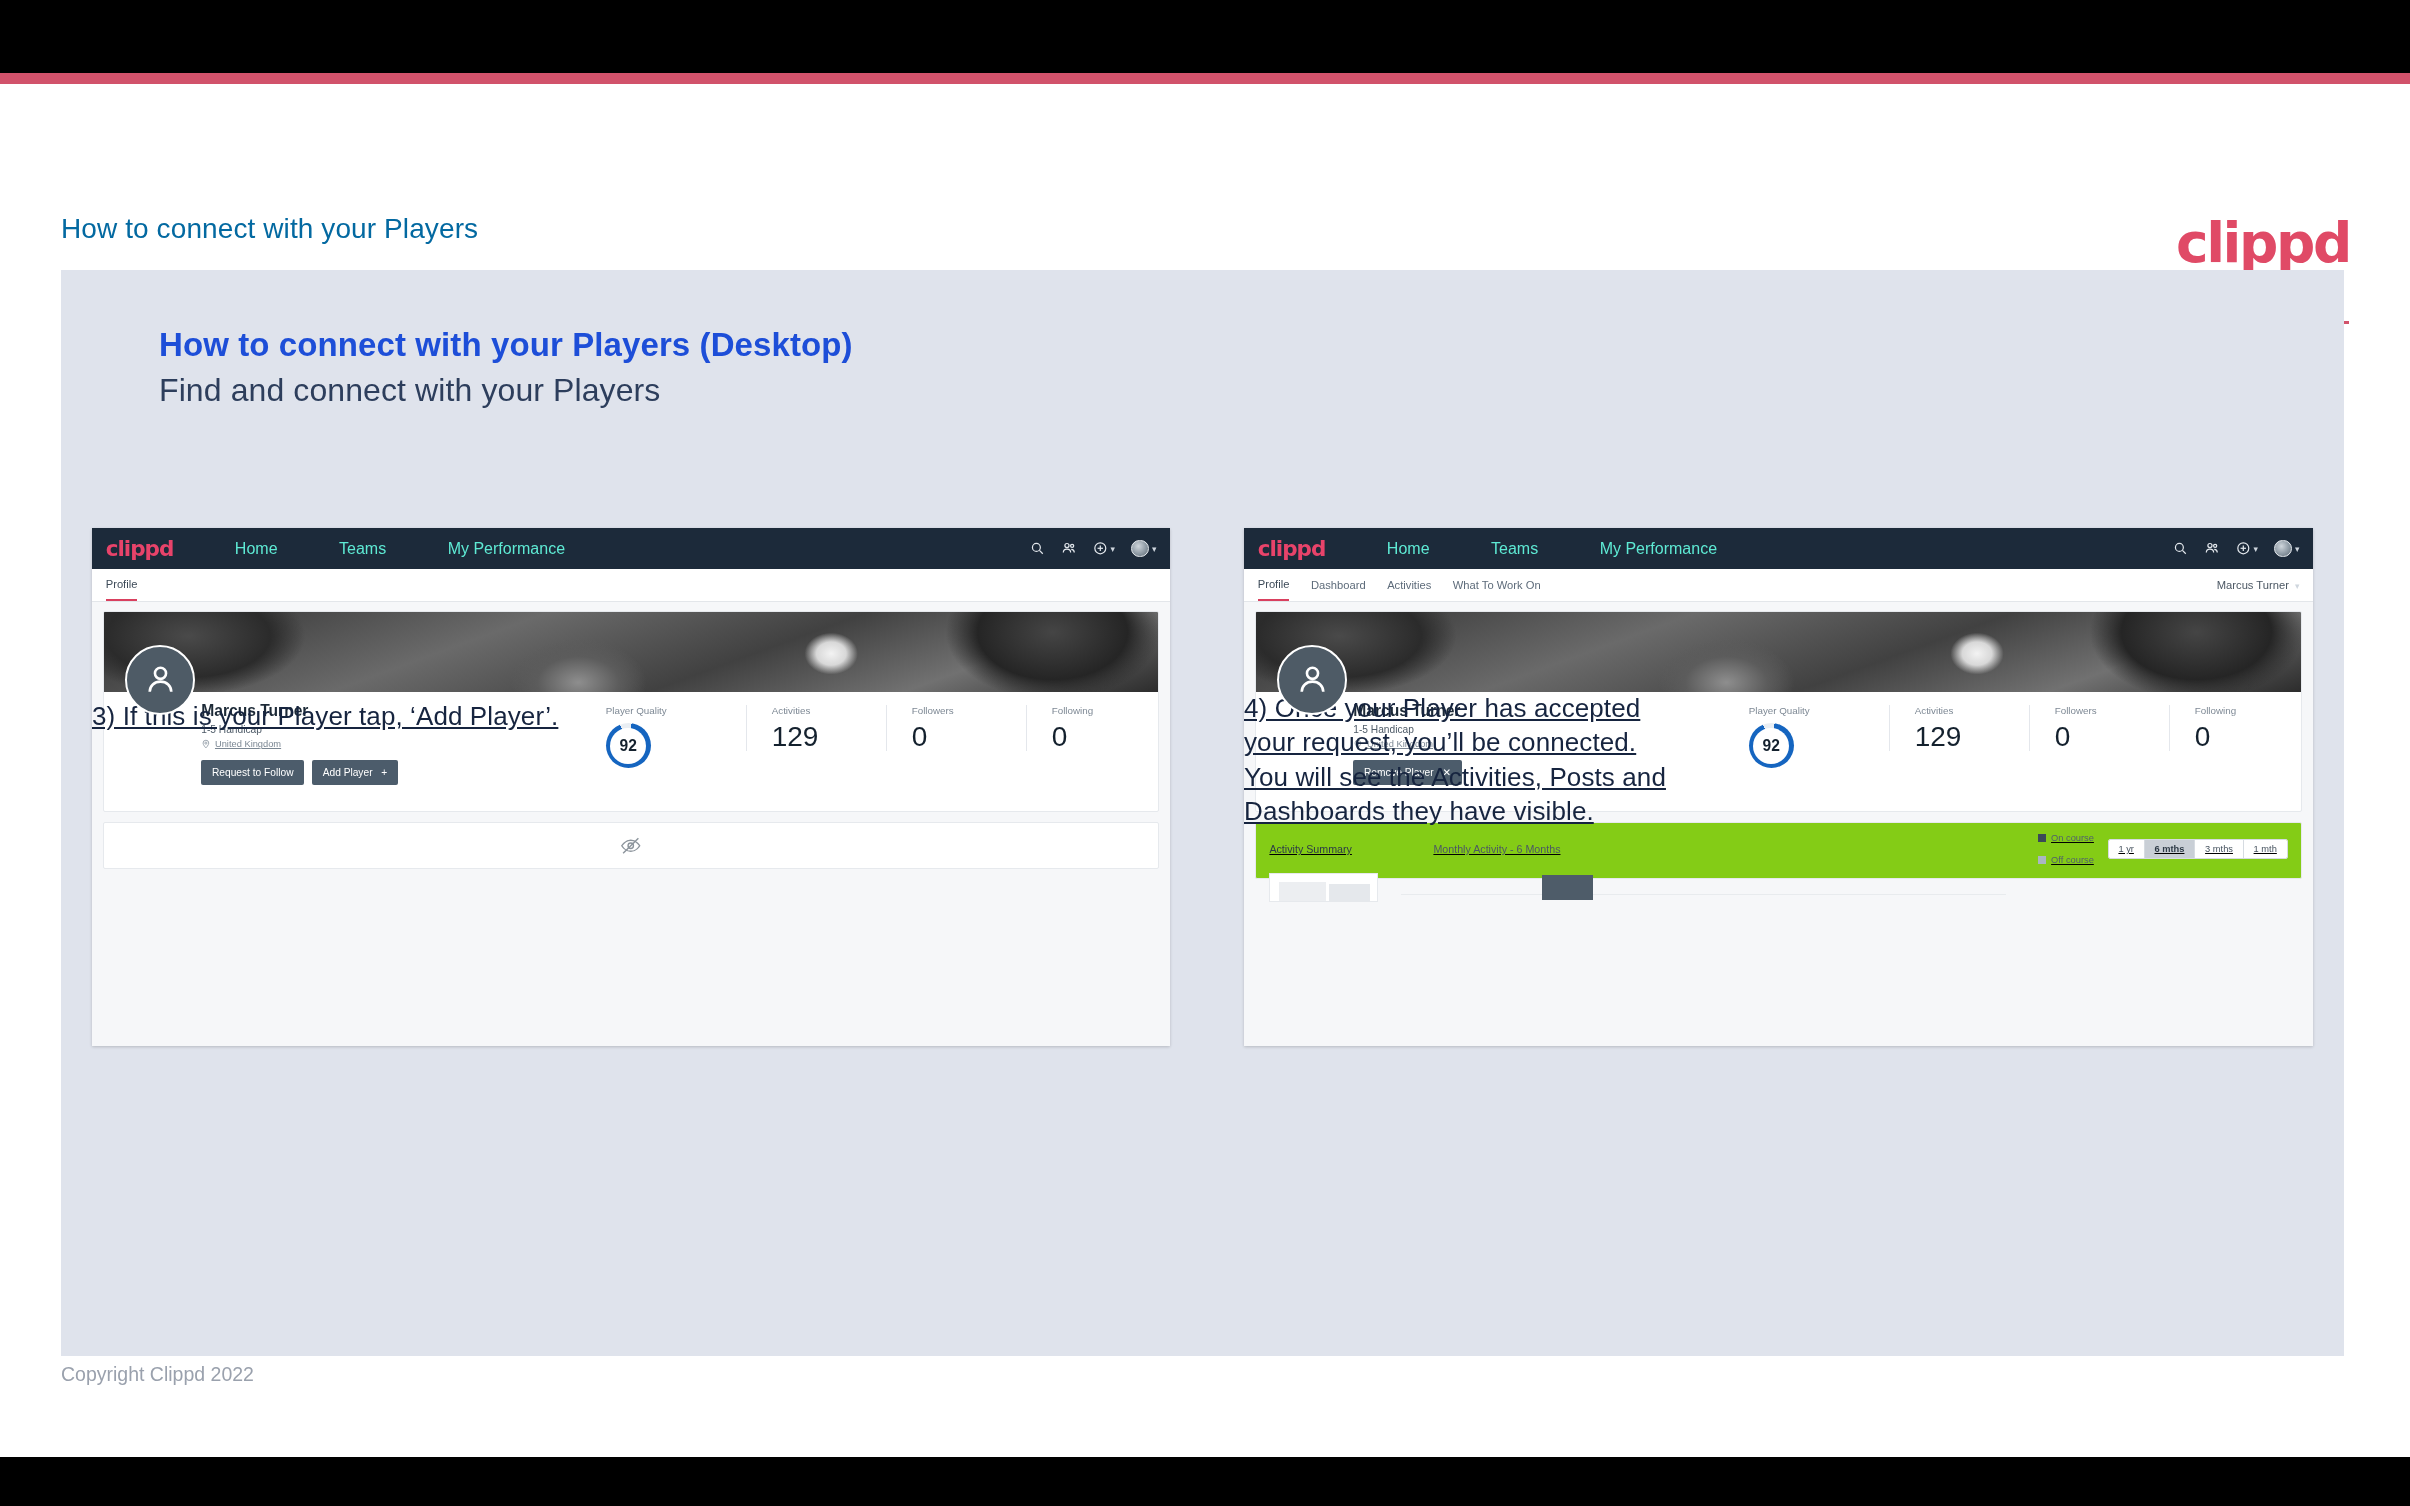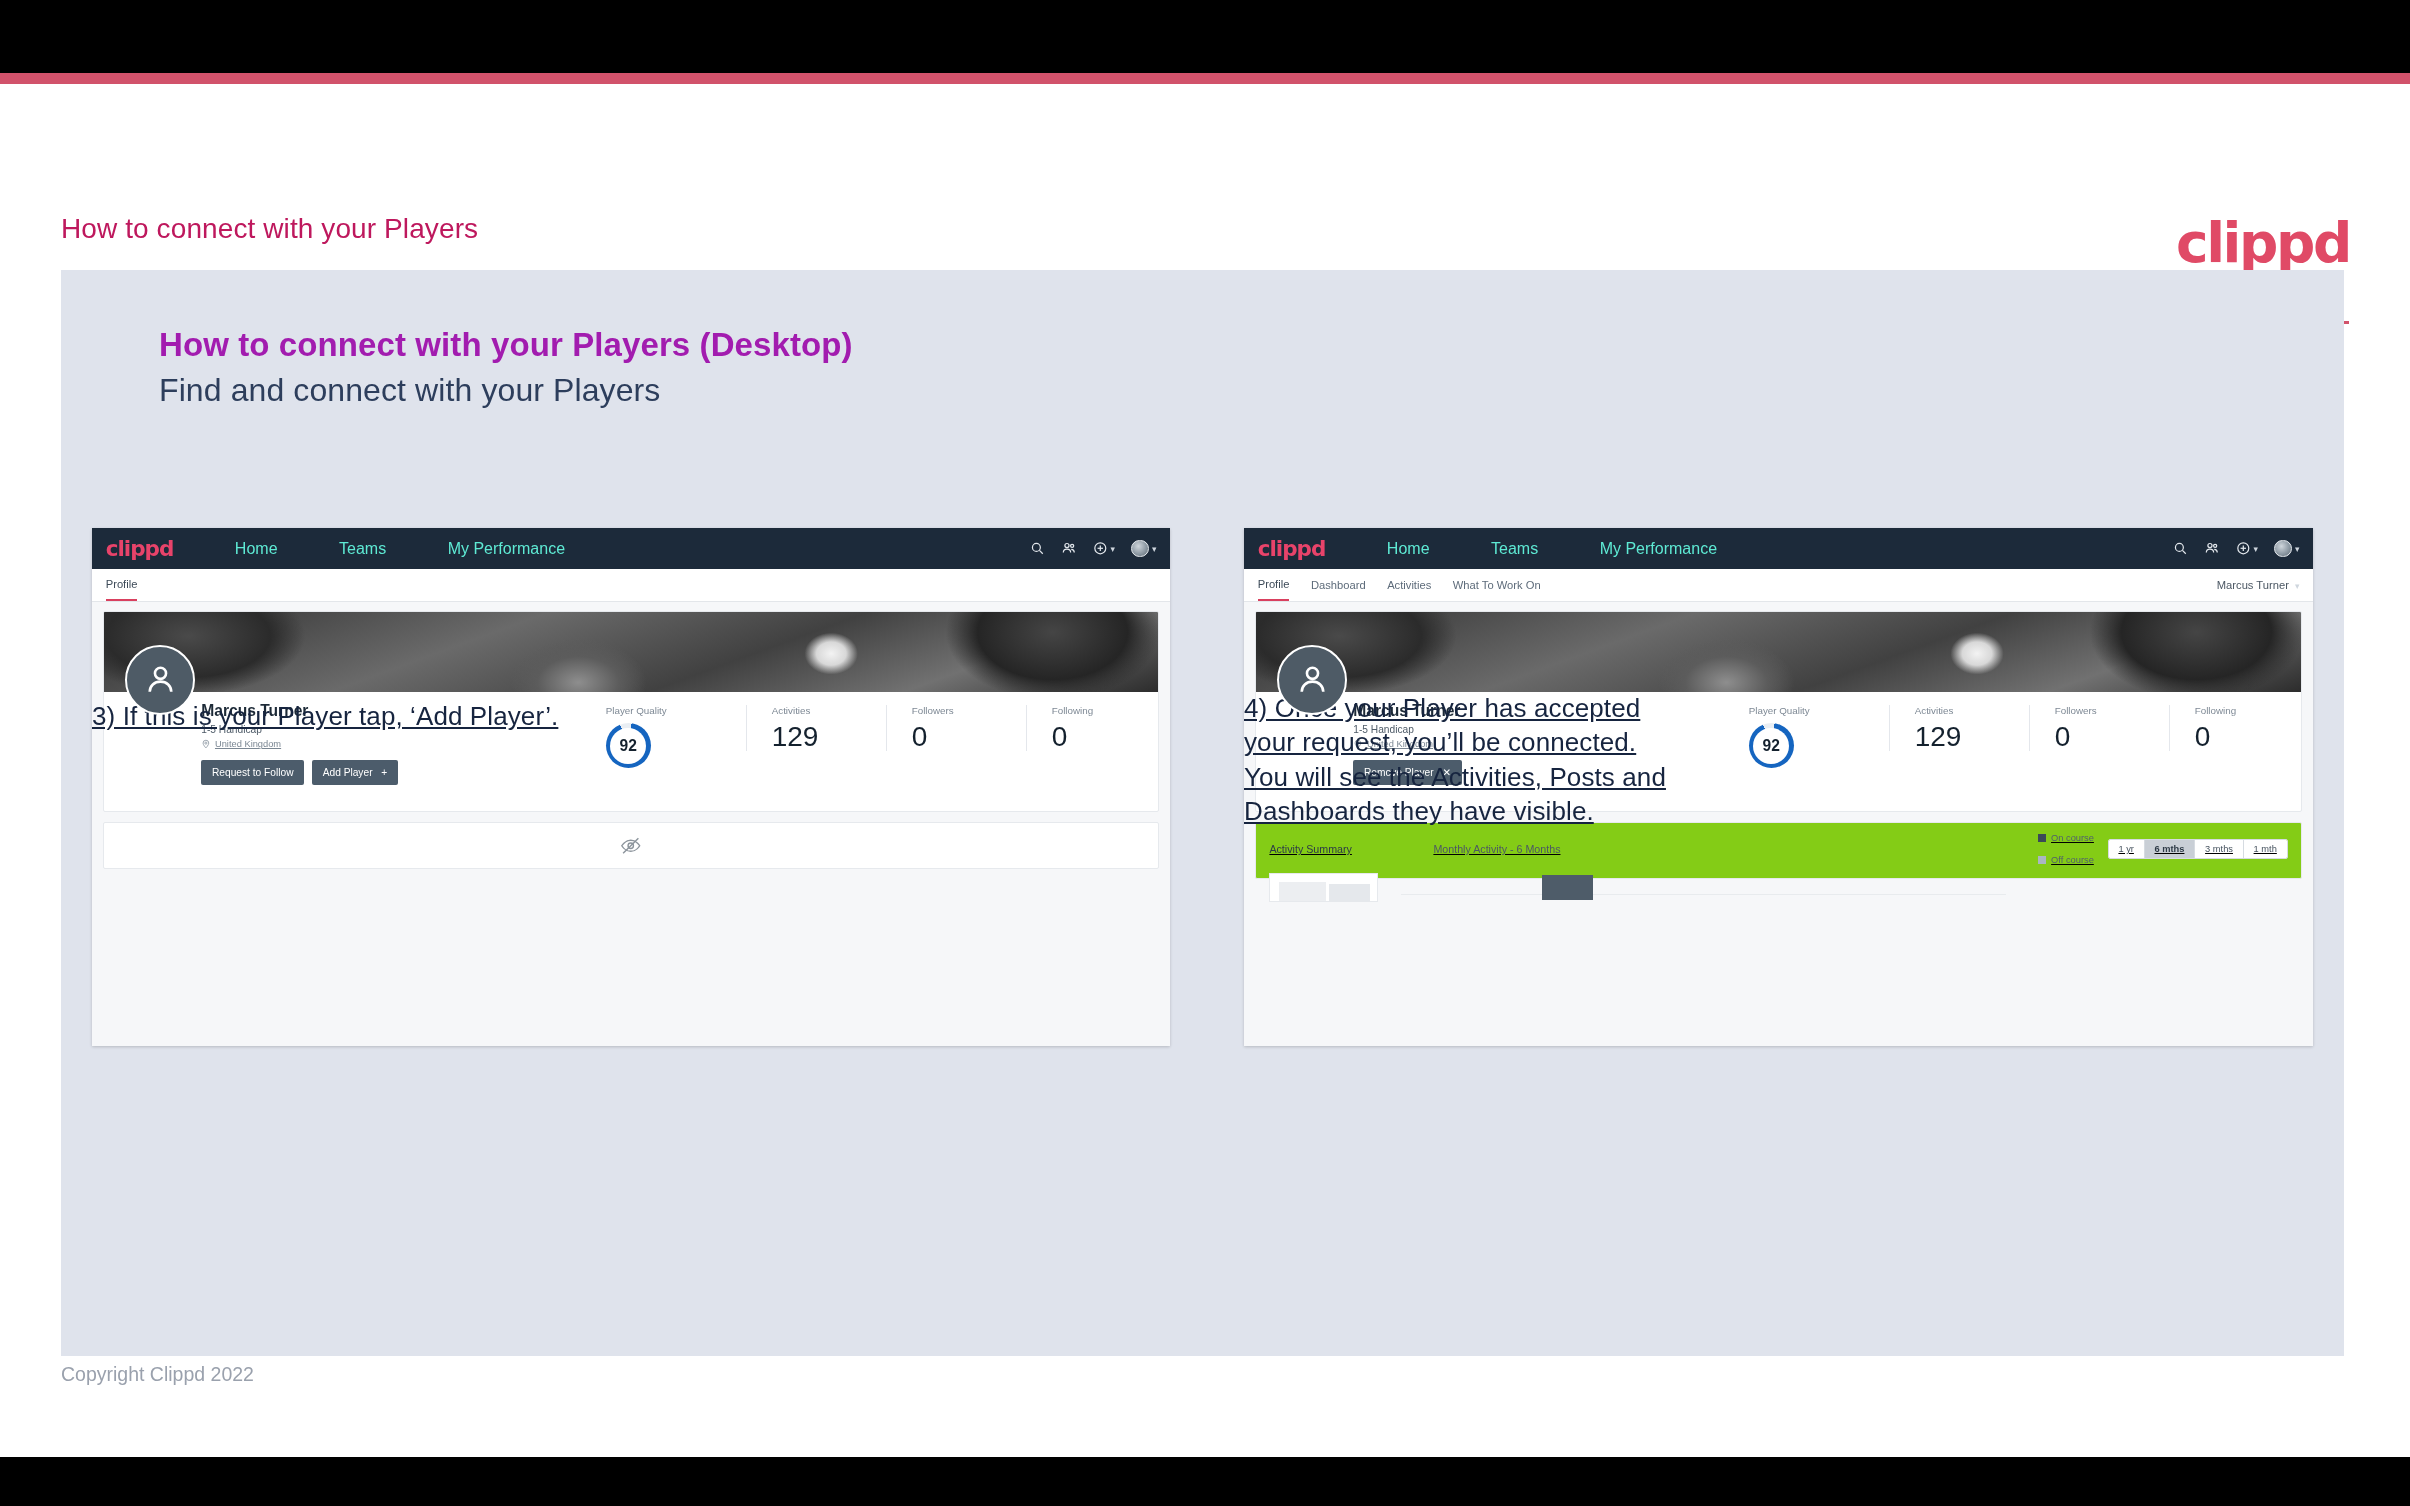--- a/index.html
+++ b/index.html
@@ -14,40 +14,40 @@
 
   
   .bar-black-top { position:absolute; left:0; top:0; width:2411px; height:73px; background:#000; }
   .bar-pink-top  { position:absolute; left:0; top:73px; width:2411px; height:10.7px; background:#d1526b; }
   .bar-black-bot { position:absolute; left:0; top:1457px; width:2411px; height:50px; background:#000; }
 
   
   .page-header { position:absolute; left:0; top:84px; width:2411px; height:154px; background:#fff; }
   .header-title {
     position:absolute; left:61px; top:129px;
-    font-size:28px; color:#be185d; font-weight:400; letter-spacing:0.1px;
+    font-size:28px; color:#0369a1; font-weight:400; letter-spacing:0.1px;
   }
   .brand-logo {
     position:absolute; right:61px; top:127px;
     font-size:55px; font-weight:700; color:#e04a66;
     letter-spacing:-2.4px; font-family:"DejaVu Sans", sans-serif;
   }
   .header-rule {
     position:absolute; left:61px; top:237px; width:2288px; height:2.9px; background:#d1526b;
   }
 
   
   .panel {
     position:absolute; left:61px; top:270px; width:2283px; height:1086px;
     background:#dfe3ec;
   }
 
   .deck-title {
     position:absolute; left:98px; top:56px;
-    font-size:33px; font-weight:700; color:#a21caf; letter-spacing:0.1px;
+    font-size:33px; font-weight:700; color:#1d4ed8; letter-spacing:0.1px;
   }
   .deck-sub {
     position:absolute; left:98px; top:102px;
     font-size:32px; font-weight:400; color:#2d3e5c; letter-spacing:0.1px;
   }
 
   
   .shot {
     position:absolute; background:#f6f7f9;
     overflow:hidden; box-shadow:0 1px 2.9px rgba(0,0,0,.18);

